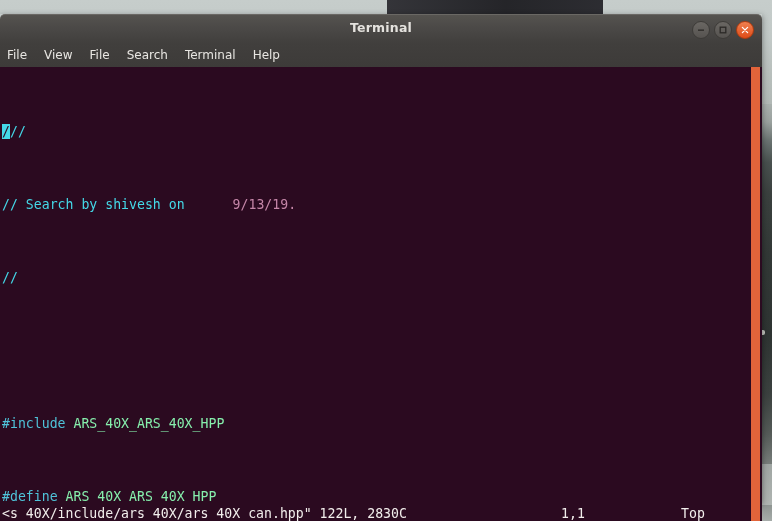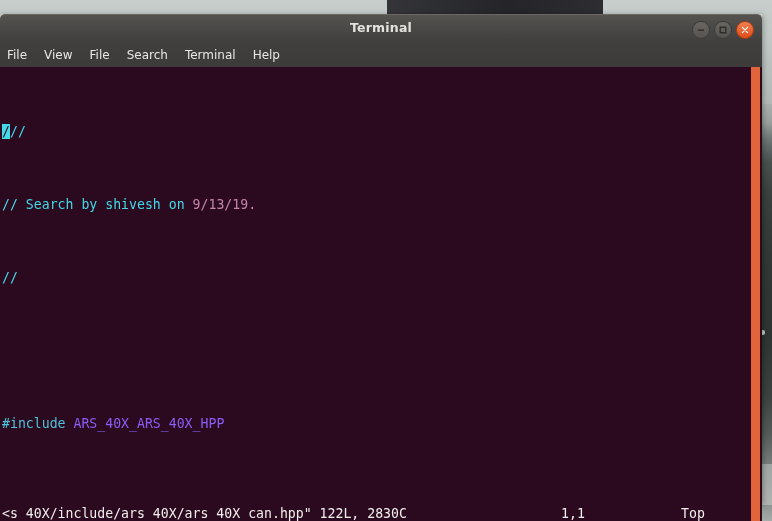--- a/index.html
+++ b/index.html
@@ -155,23 +155,23 @@
     left: 0; top: 0;
     padding: 1px 0 0 2px;
     font-family: "DejaVu Sans Mono", monospace;
     font-size: 13.2px;
     line-height: 18.25px;
     white-space: pre;
     color: #d8d4d2;
   }
   .ln { height: 18.25px; }
   .cmt     { color: #44d9e8; }
-  .cmt-num { color: #c586a8; }
+  .cmt-num { color: #c586a8; margin-left: 40px; }
   .pre     { color: #4fc3d9; }
-  .plain   { color: #8b5cf6; }
+  .plain   { color: #86efac; }
   .cursor  {
     background: #44d9e8;
     color: #2b0a20;
   }
 
   #scrollbar-track {
     position: absolute;
     right: 2px; top: 0;
     width: 9px;
     height: 437px;
@@ -258,20 +258,21 @@
       <div class="ln"><span class="cursor">/</span><span class="cmt">//</span></div>
 
       <div class="ln"><span class="cmt">// Search by shivesh on </span><span class="cmt-num">9/13/19.</span></div>
 
       <div class="ln"><span class="cmt">//</span></div>
 
       <div class="ln"> </div>
 
       <div class="ln"><span class="pre">#include</span><span class="plain"> ARS_40X_ARS_40X_HPP</span></div>
 
+      <div class="ln"><span class="pre">#define</span><span class="plain"> ARS_40X_ARS_40X_HPP</span></div>
 
       
 
       
 
       
 
       
 
       

